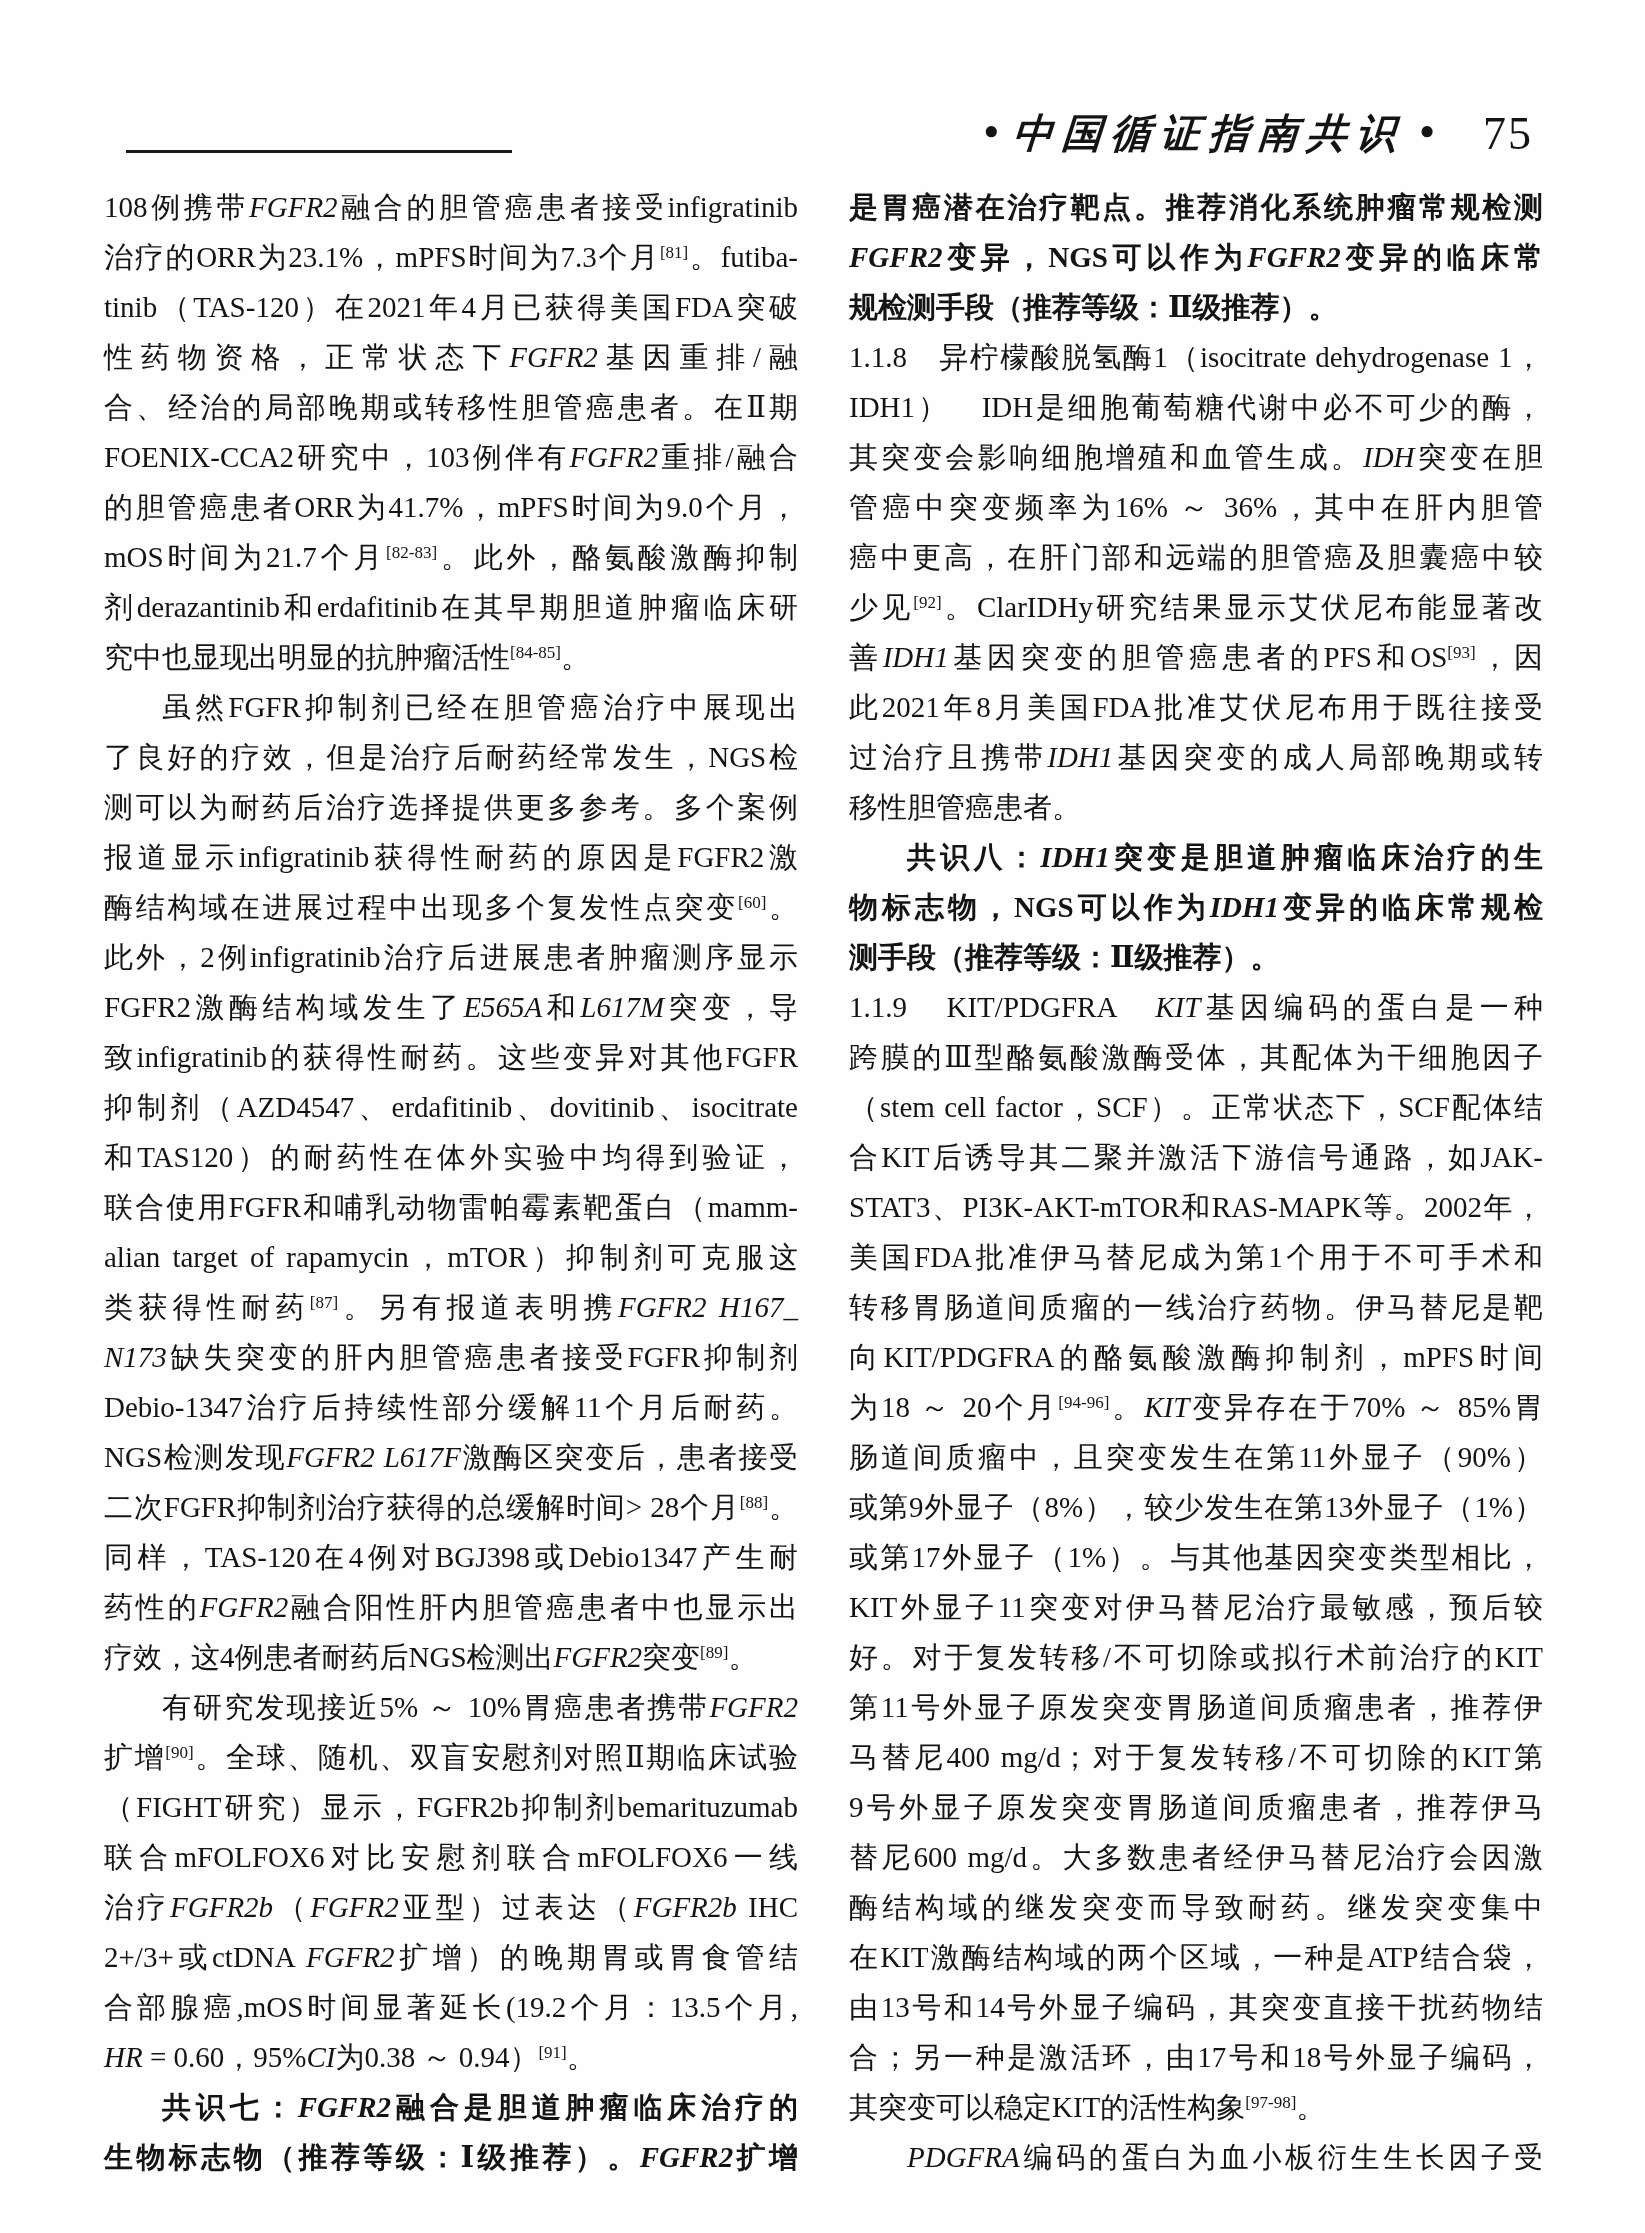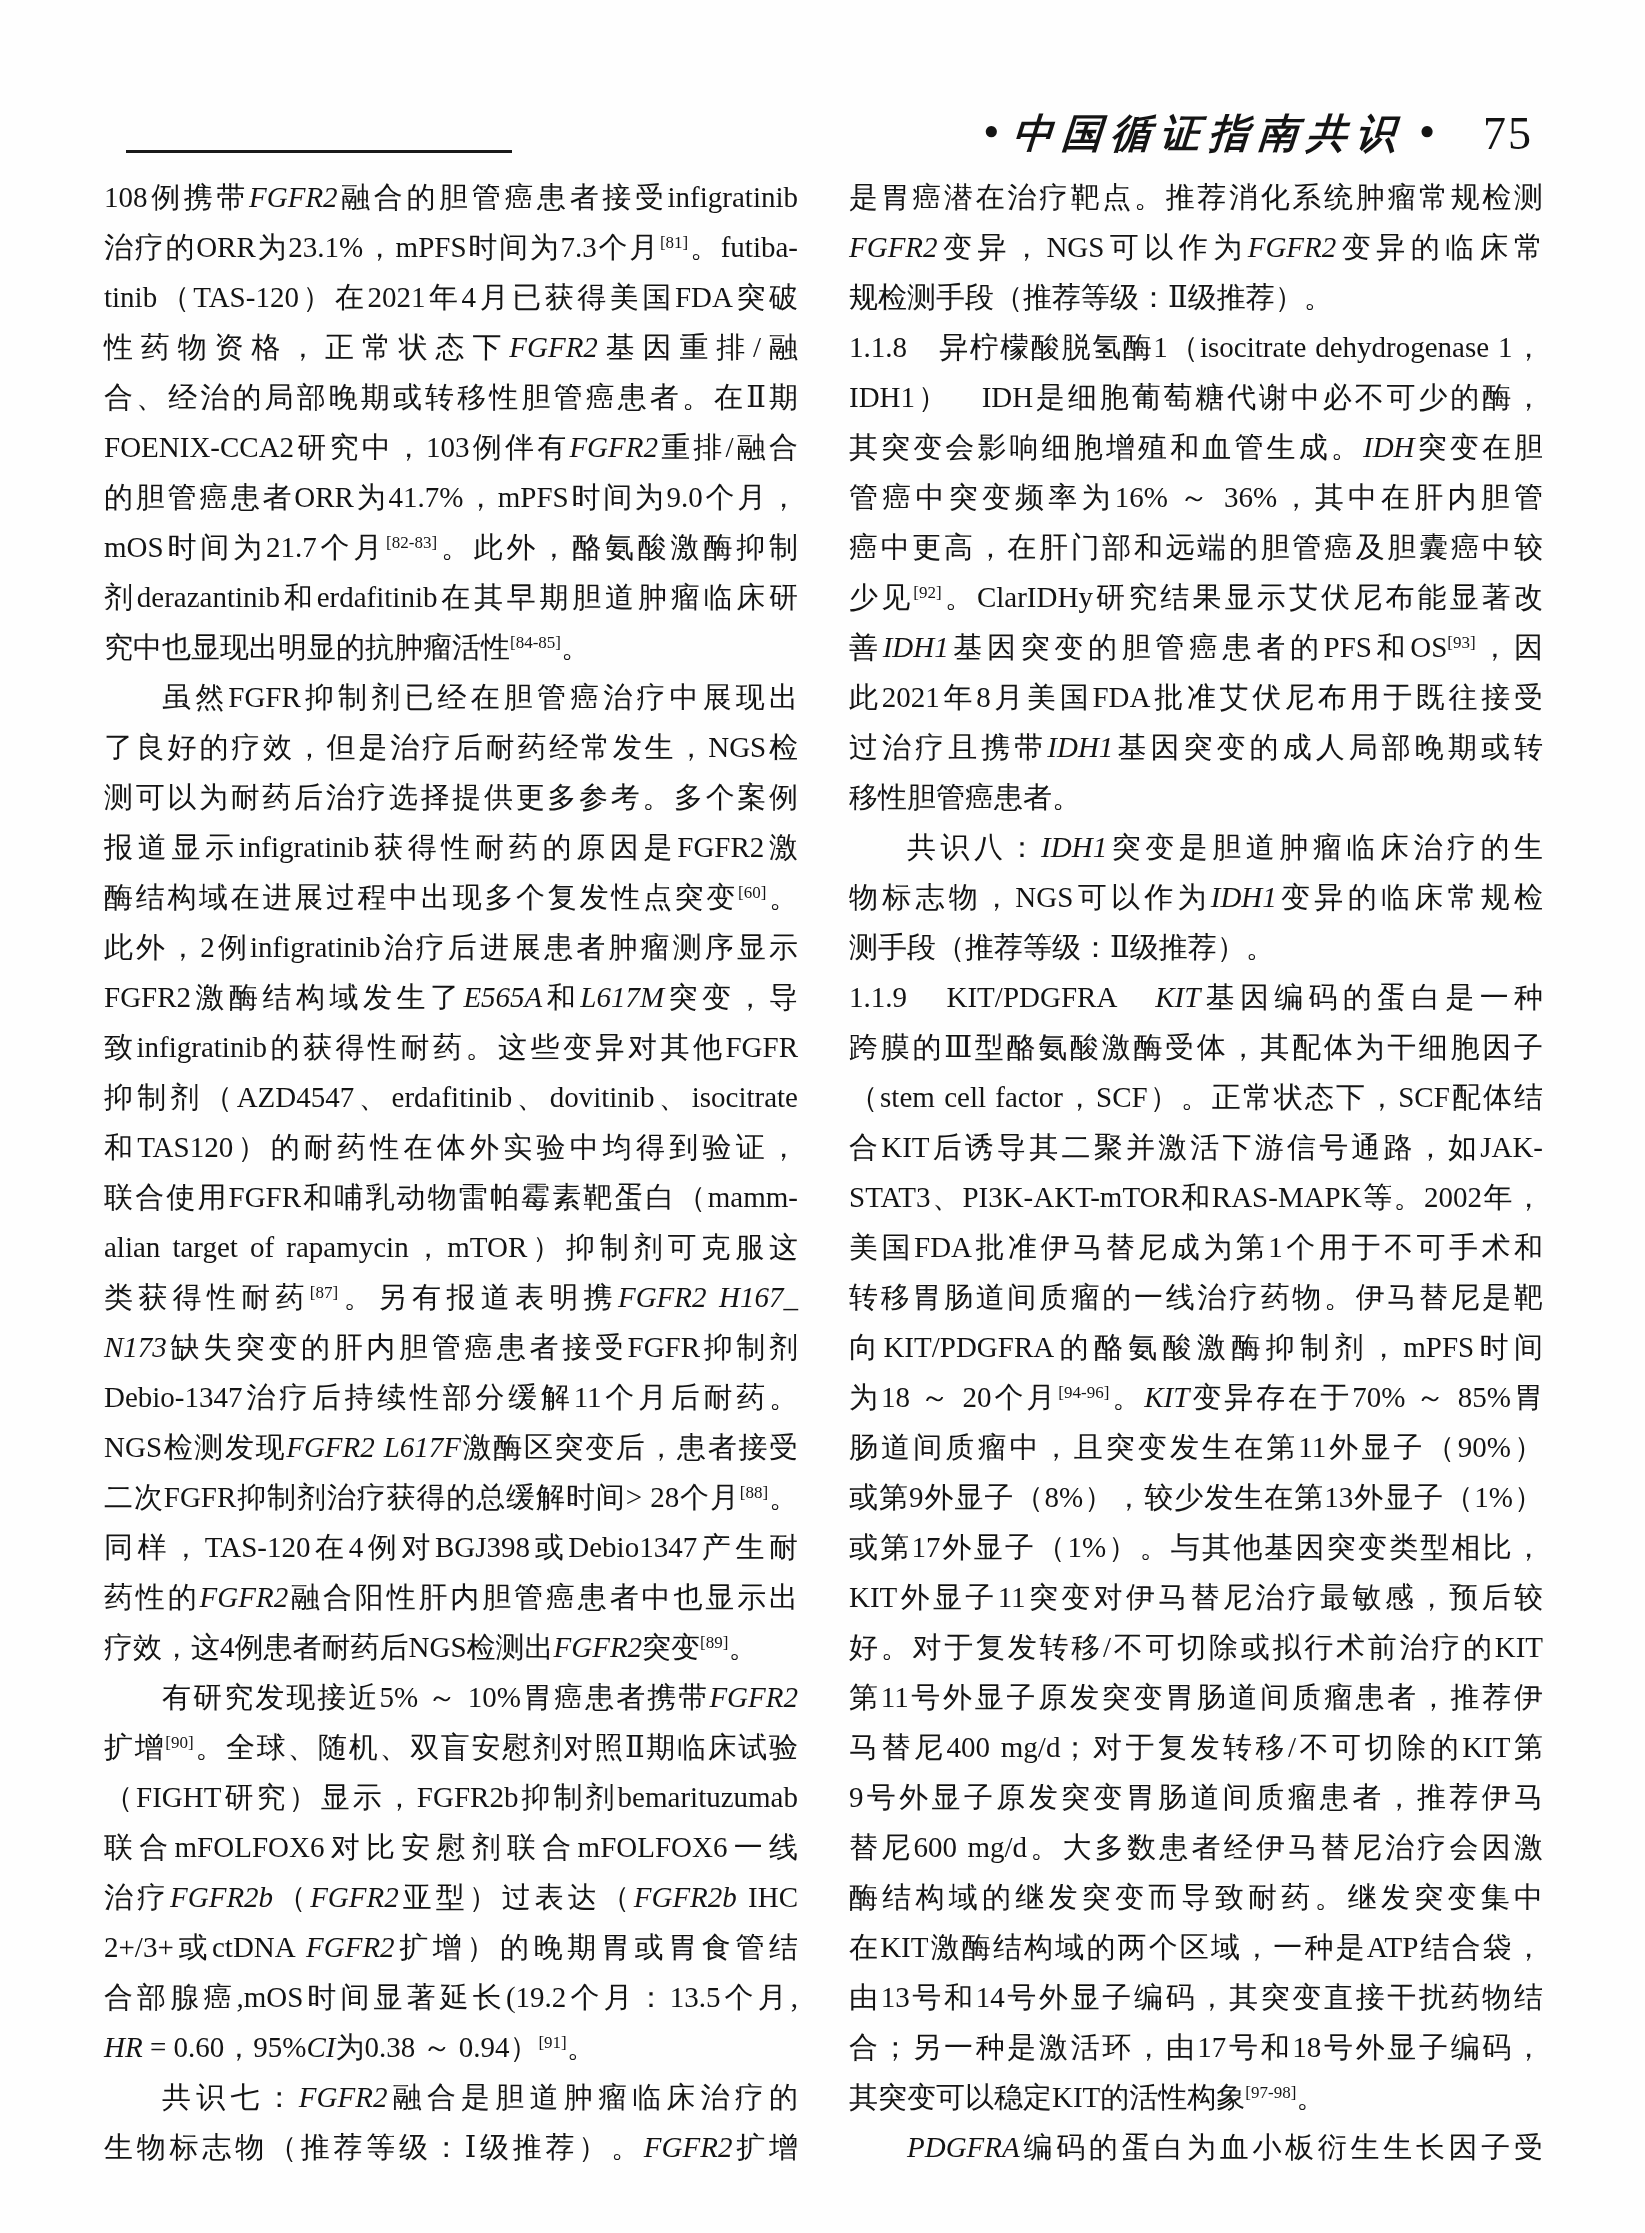--- a/index.html
+++ b/index.html
@@ -24,31 +24,31 @@
     transform:skewX(-4deg);
   }
   .hdr .pnum{font-size:46px;margin-left:34px;letter-spacing:2px;text-align:center;}
   
   .rule{
     position:absolute;left:126px;top:150px;width:386px;height:3px;
     background:#1a1a1a;
   }
   
   .col{
-    position:absolute;top:172px;width:694px;
+    position:absolute;top:182px;width:694px;
   }
   .col.left{left:104px;}
   .col.right{left:849px;}
   .line{
     height:50px;line-height:50px;font-size:29px;
     text-align:justify;text-align-last:justify;
     white-space:nowrap;overflow:visible;
   }
   .line.end{text-align:left;text-align-last:left;}
-  .line.bold{font-weight:normal;}
+  .line.bold{font-weight:bold;}
   .line.indent{text-indent:58px;}
   .line .i{font-style:italic;}
   .line sup.ref{
     font-size:17px;line-height:0;vertical-align:9px;letter-spacing:0;text-align:center;
   }
 </style>
 </head>
 <body>
 
 <div class="page">

